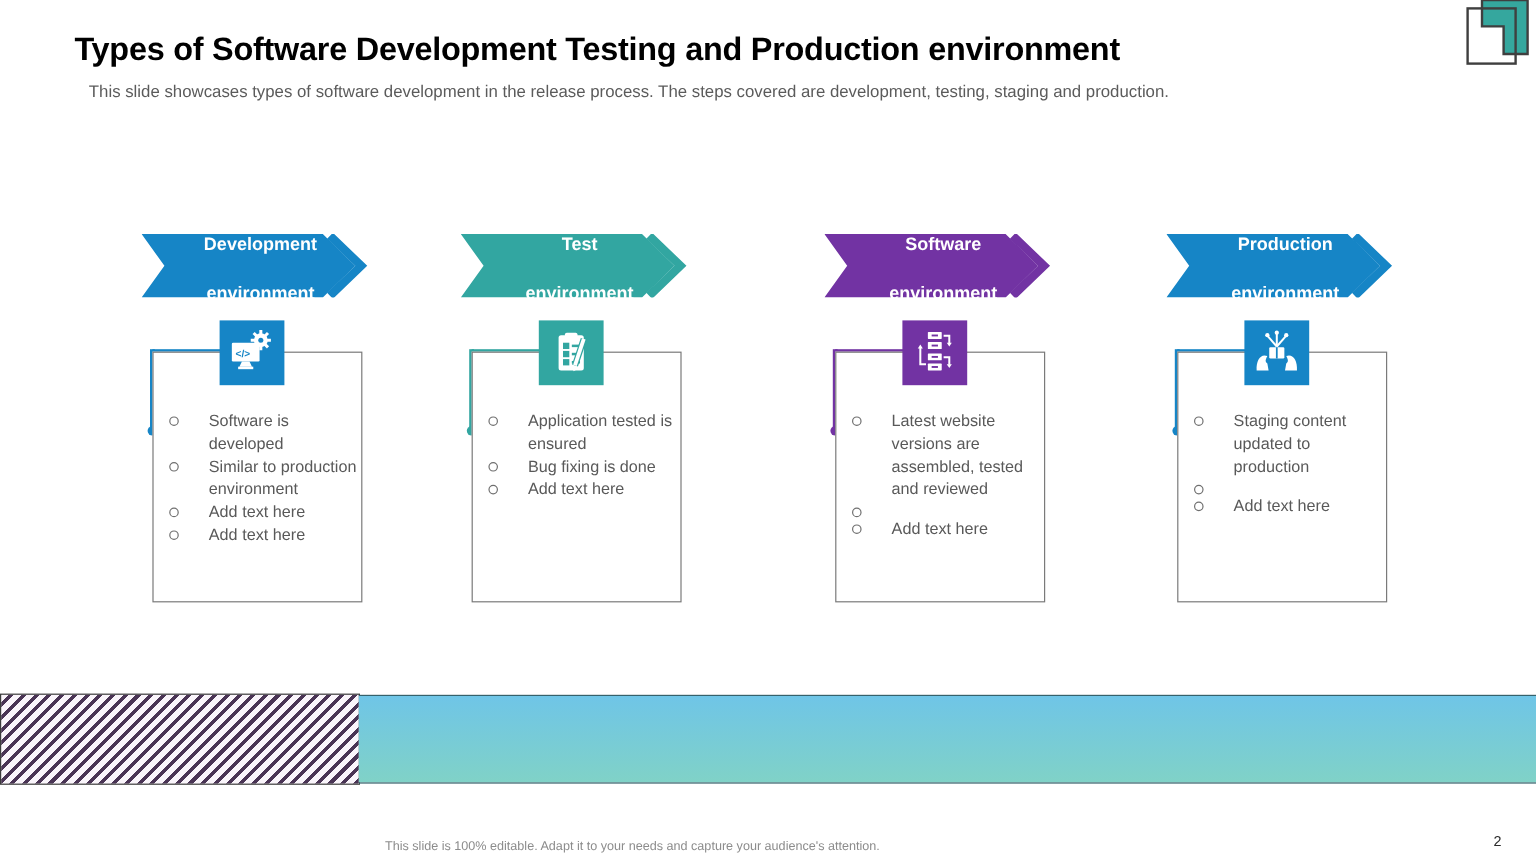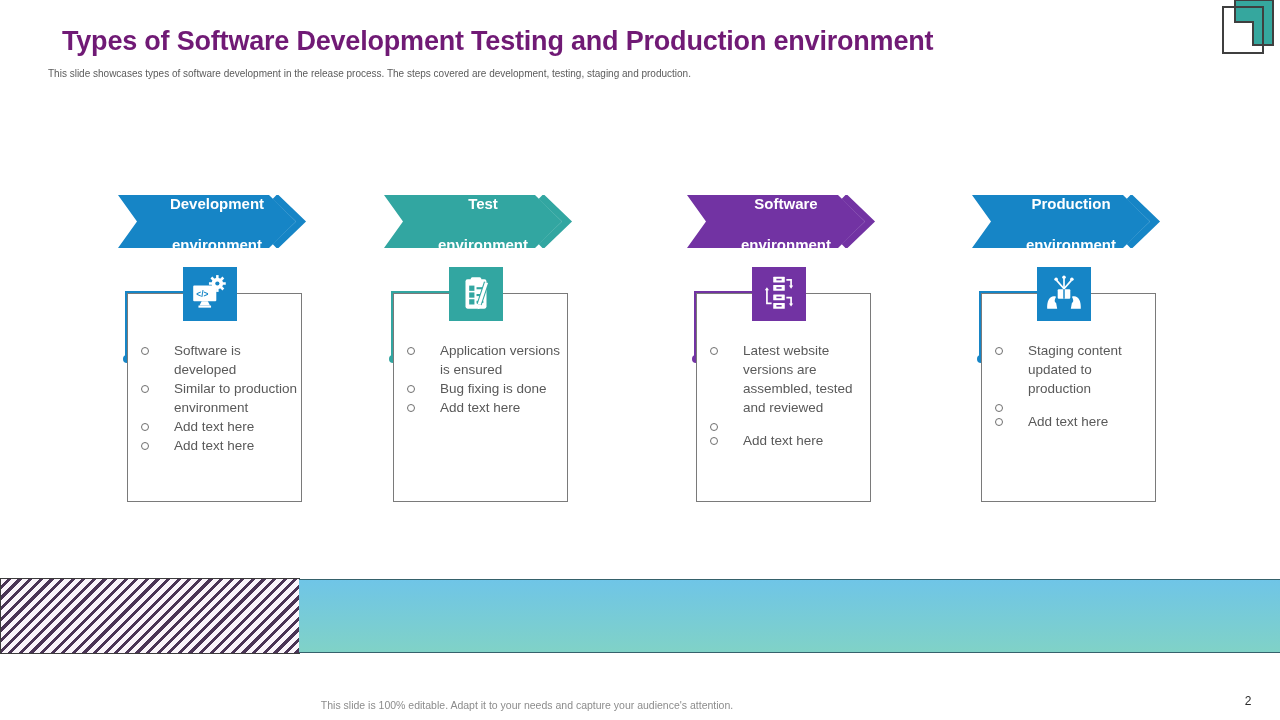--- a/index.html
+++ b/index.html
@@ -3,25 +3,25 @@
 <meta charset="utf-8">
 <style>
   html,body{margin:0;padding:0;}
   body{
     width:1280px;height:720px;position:relative;overflow:hidden;
     background:#ffffff;font-family:"Liberation Sans",sans-serif;
   }
   
   .title{
     position:absolute;left:62px;top:26px;width:1120px;
-    font-size:27px;font-weight:700;color:#701a75;letter-spacing:-0.2px;
+    font-size:27px;font-weight:700;color:#000000;letter-spacing:-0.2px;
   }
   .subtitle{
-    position:absolute;left:48px;top:68px;width:1000px;
-    font-size:10px;color:#5b5b5b;
+    position:absolute;left:74px;top:68px;width:1000px;
+    font-size:14px;color:#5b5b5b;
   }
   
   .logo{position:absolute;left:1218px;top:0;width:62px;height:62px;}
   
   .col{position:absolute;top:195px;width:200px;height:320px;}
   .col.c0{left:118px;} .col.c1{left:384px;} .col.c2{left:687px;} .col.c3{left:972px;}
   .banner-svg{position:absolute;left:0;top:0;width:200px;height:53px;}
   .banner-text{
     position:absolute;left:14px;top:7px;width:170px;height:44px;
     display:flex;flex-direction:column;align-items:center;justify-content:center;
@@ -155,21 +155,21 @@
       <rect x="13.5" y="25" width="5" height="5" fill="currentColor"></rect>
       <rect x="20.5" y="26.5" width="6.5" height="2" fill="currentColor"></rect>
       <line x1="30" y1="9" x2="23" y2="30" stroke="currentColor" stroke-width="5"></line>
       <line x1="30" y1="9" x2="23" y2="30" stroke="#ffffff" stroke-width="3"></line>
       <polygon points="22.4,31.8 21.6,34.6 24.6,33.2" fill="#ffffff"></polygon>
     </svg>
   </div>
   <ul class="bullets">
     <li>
         <span class="marker"></span>
-        <span class="btxt">Application versions is ensured</span>
+        <span class="btxt">Application tested is ensured</span>
       </li>
     <li>
         <span class="marker"></span>
         <span class="btxt">Bug fixing is done</span>
       </li>
     <li>
         <span class="marker"></span>
         <span class="btxt">Add text here</span>
       </li>
   </ul>

